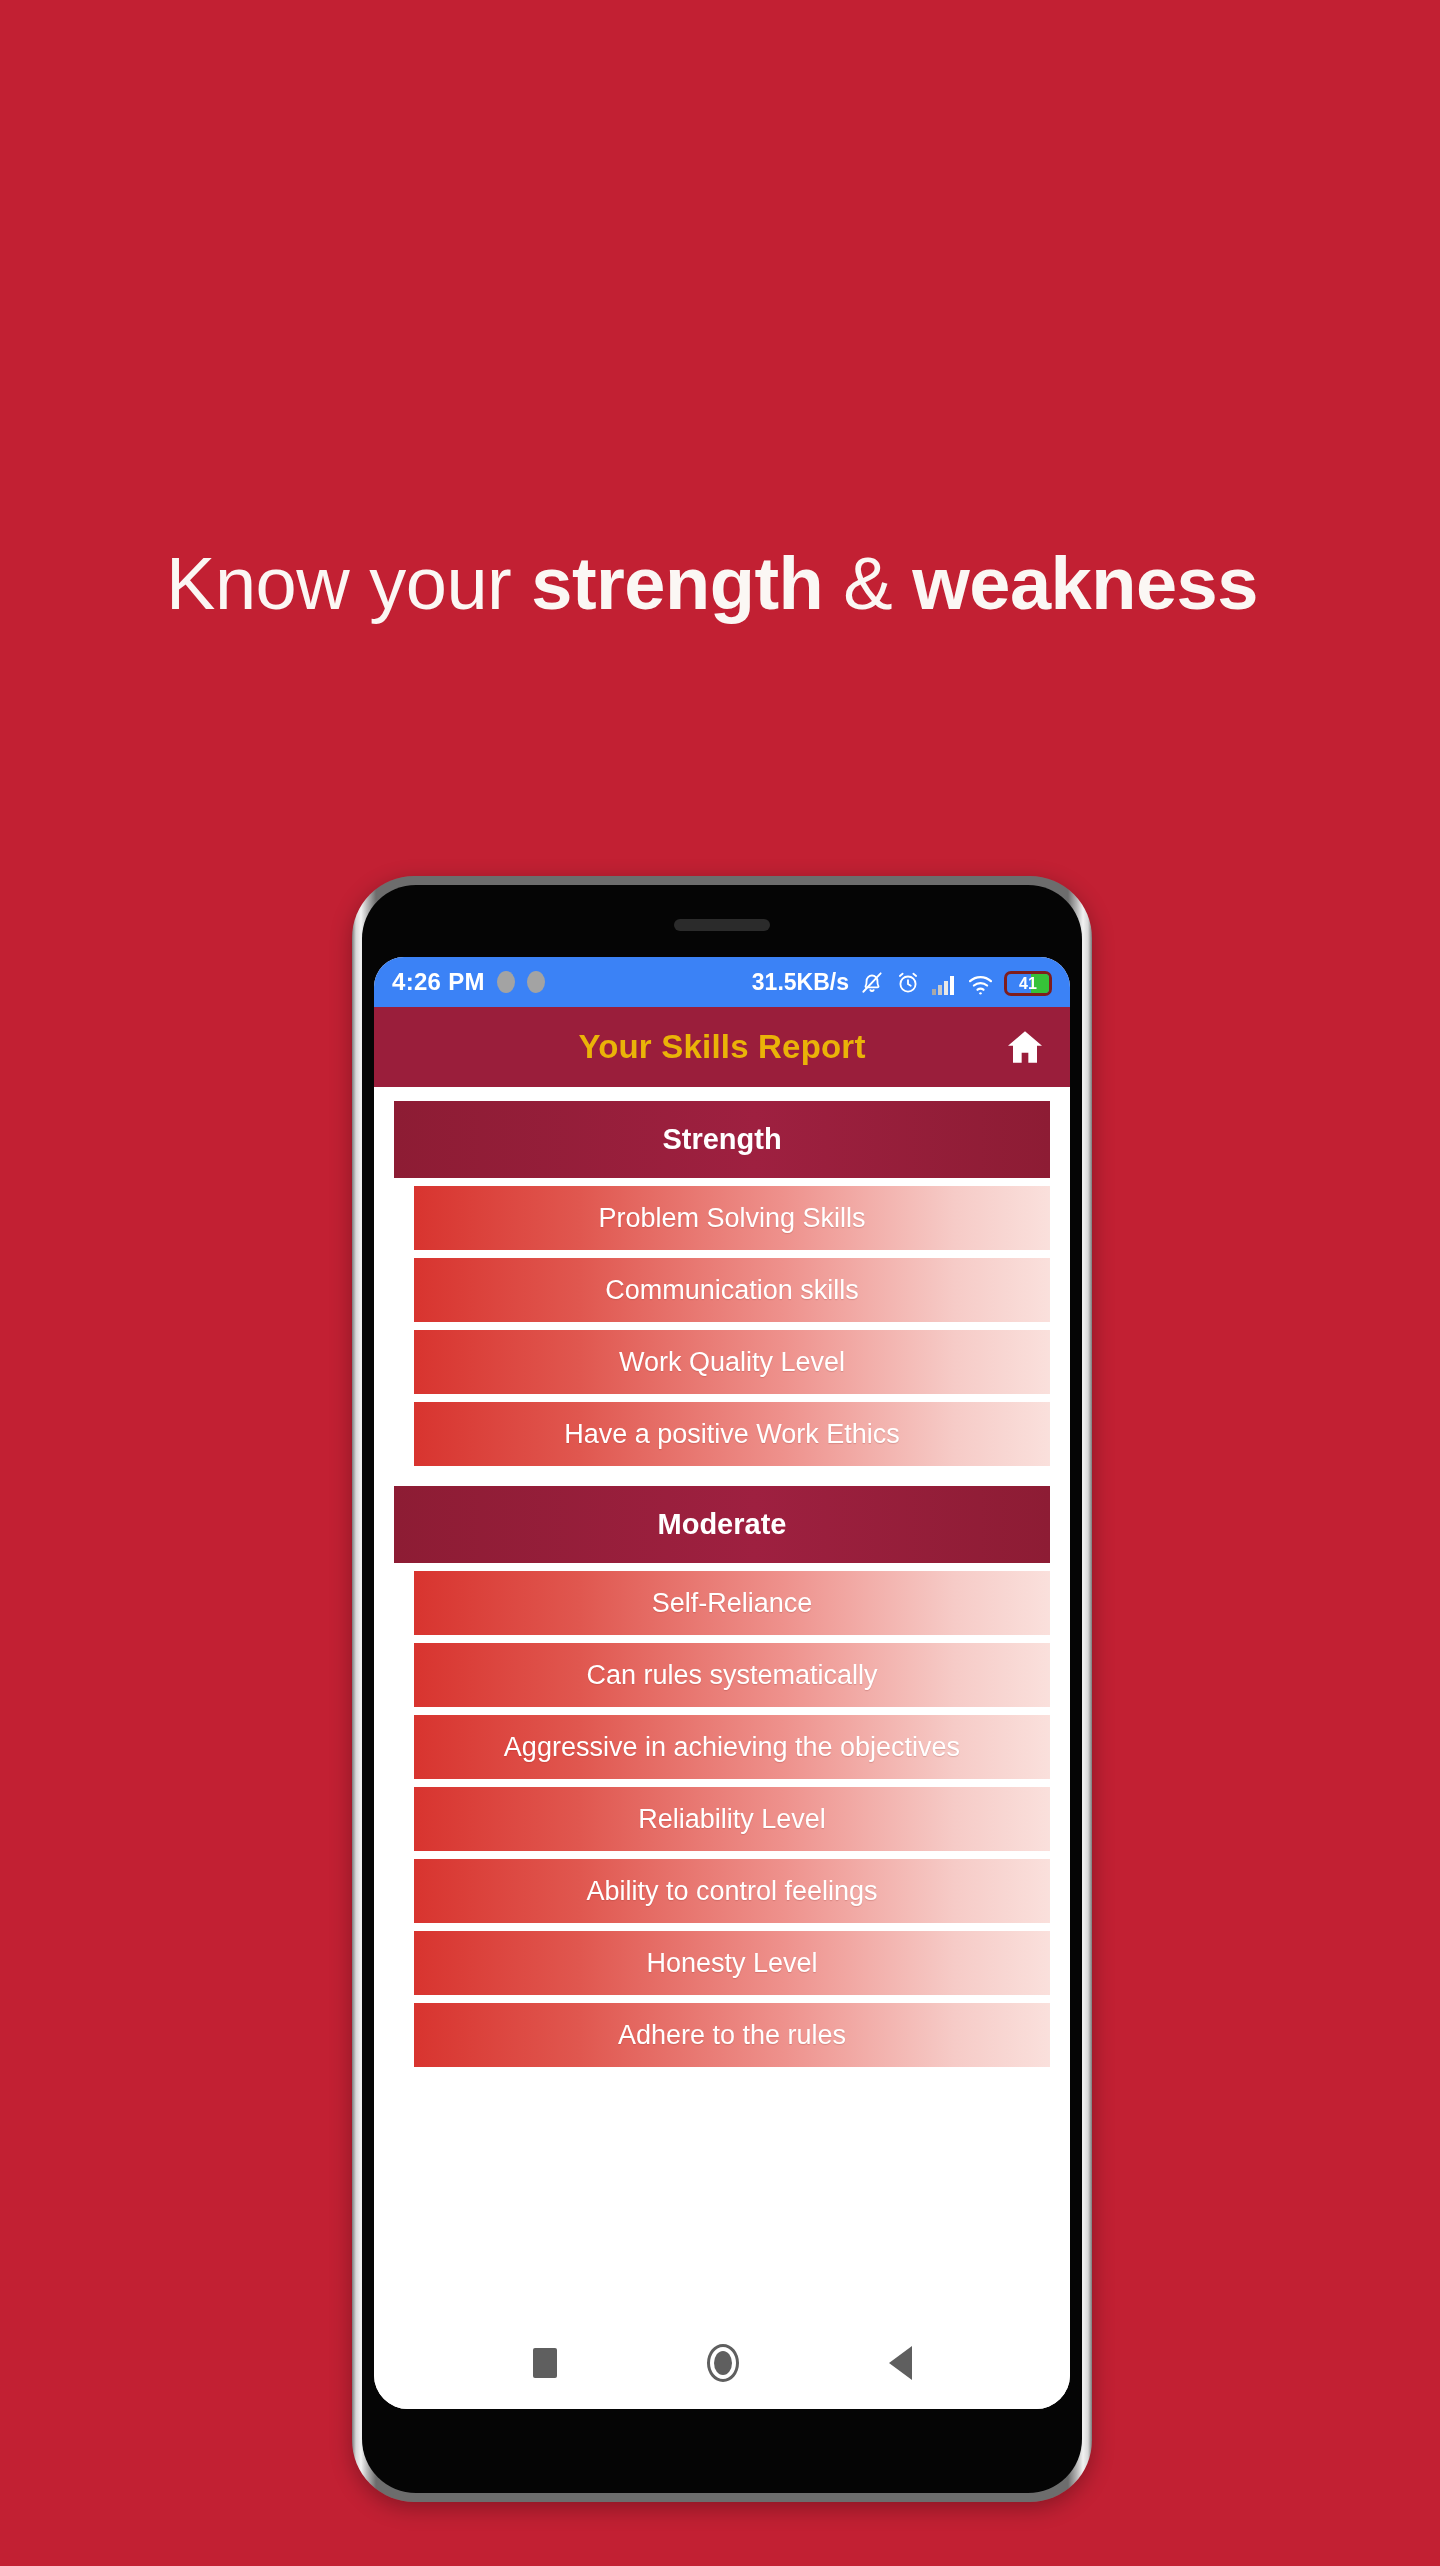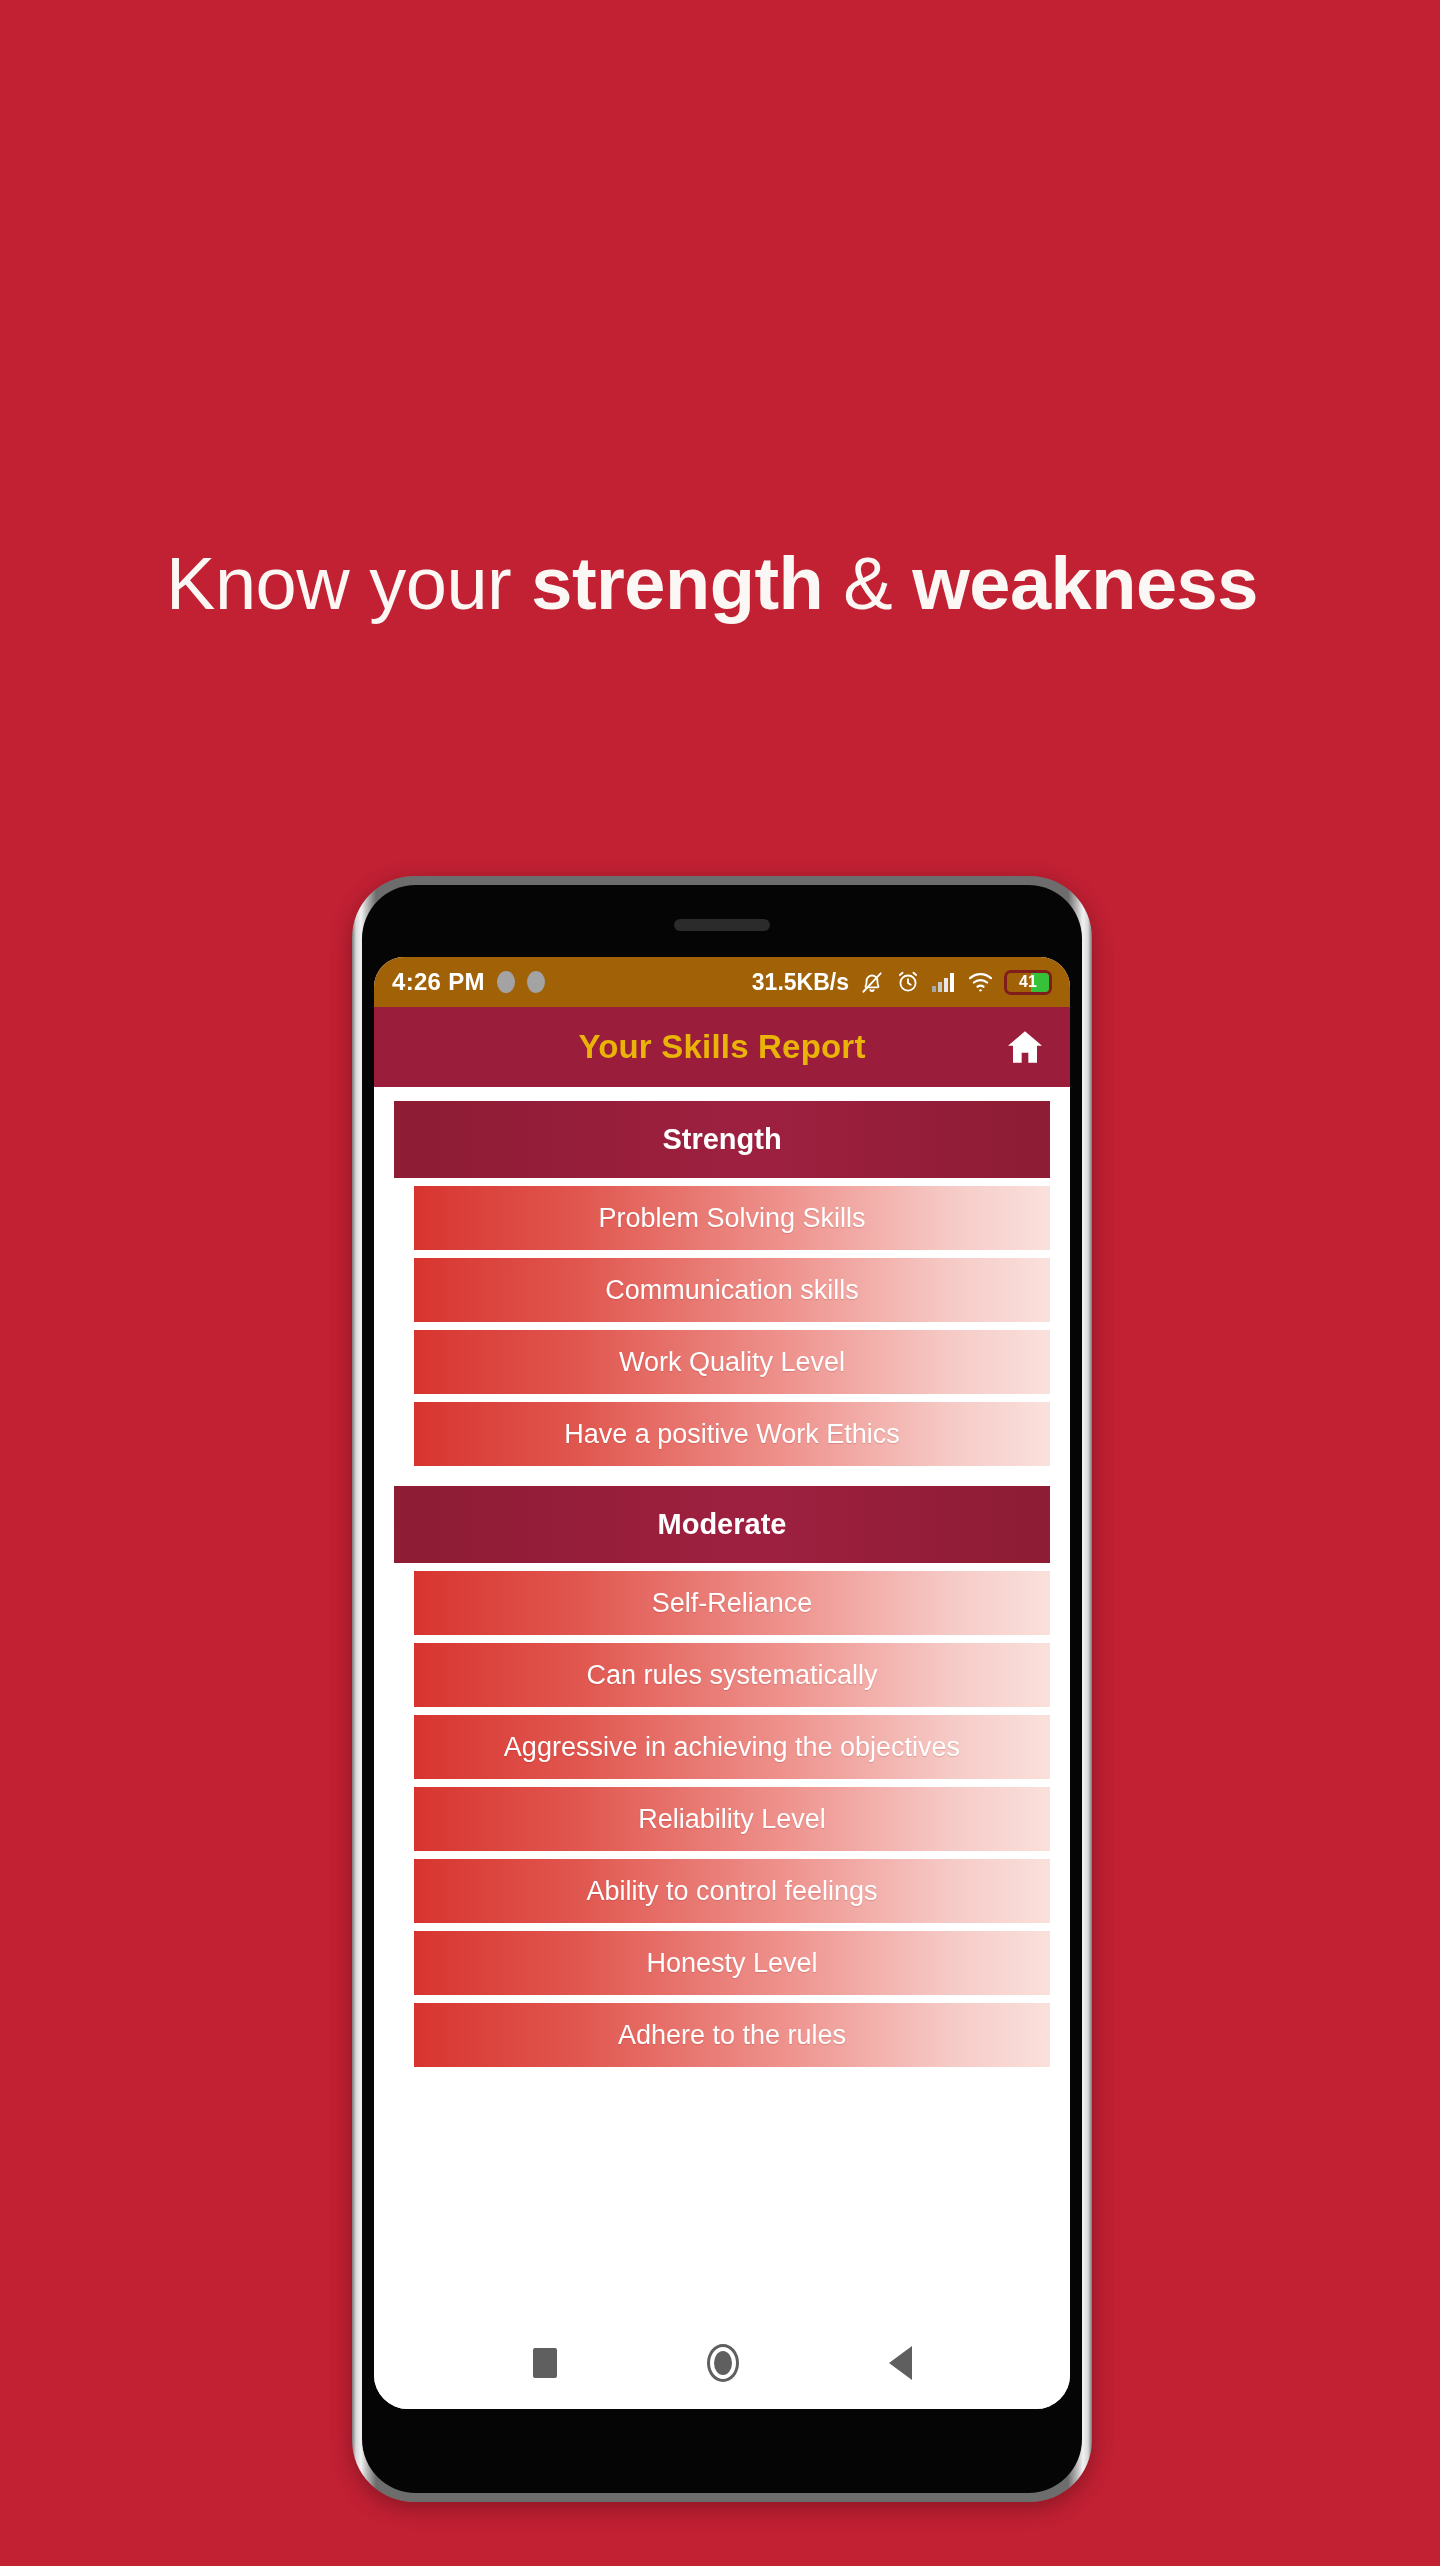--- a/index.html
+++ b/index.html
@@ -87,40 +87,40 @@
     background: #FFFFFF;
     overflow: hidden;
     display: flex;
     flex-direction: column;
   }
 
   
   .statusbar {
     height: 50px;
     flex: 0 0 50px;
-    background: #a16207;
+    background: #3b82f6;
     display: flex;
     align-items: center;
     padding: 5px 18px;
     color: #ffffff;
     font-size: 24px;
     font-weight: 700;
     box-sizing: border-box;
   }
   .sb-left { display: flex; align-items: center; gap: 12px; }
   .sb-time { letter-spacing: 0.3px; }
   .sb-dot {
     width: 18px; height: 22px;
     border-radius: 50%;
     background: #a3a3a3;
   }
   .sb-right {
     margin-left: auto;
     display: flex;
-    align-items: center;
+    align-items: flex-end;
     gap: 10px;
   }
   .sb-speed { font-size: 23px; font-weight: 700; }
   .sb-icon { display: block; }
   .battery {
     position: relative;
     width: 48px; height: 25px;
     border: 3px solid #7f1d1d;
     border-radius: 7px;
     box-sizing: border-box;

